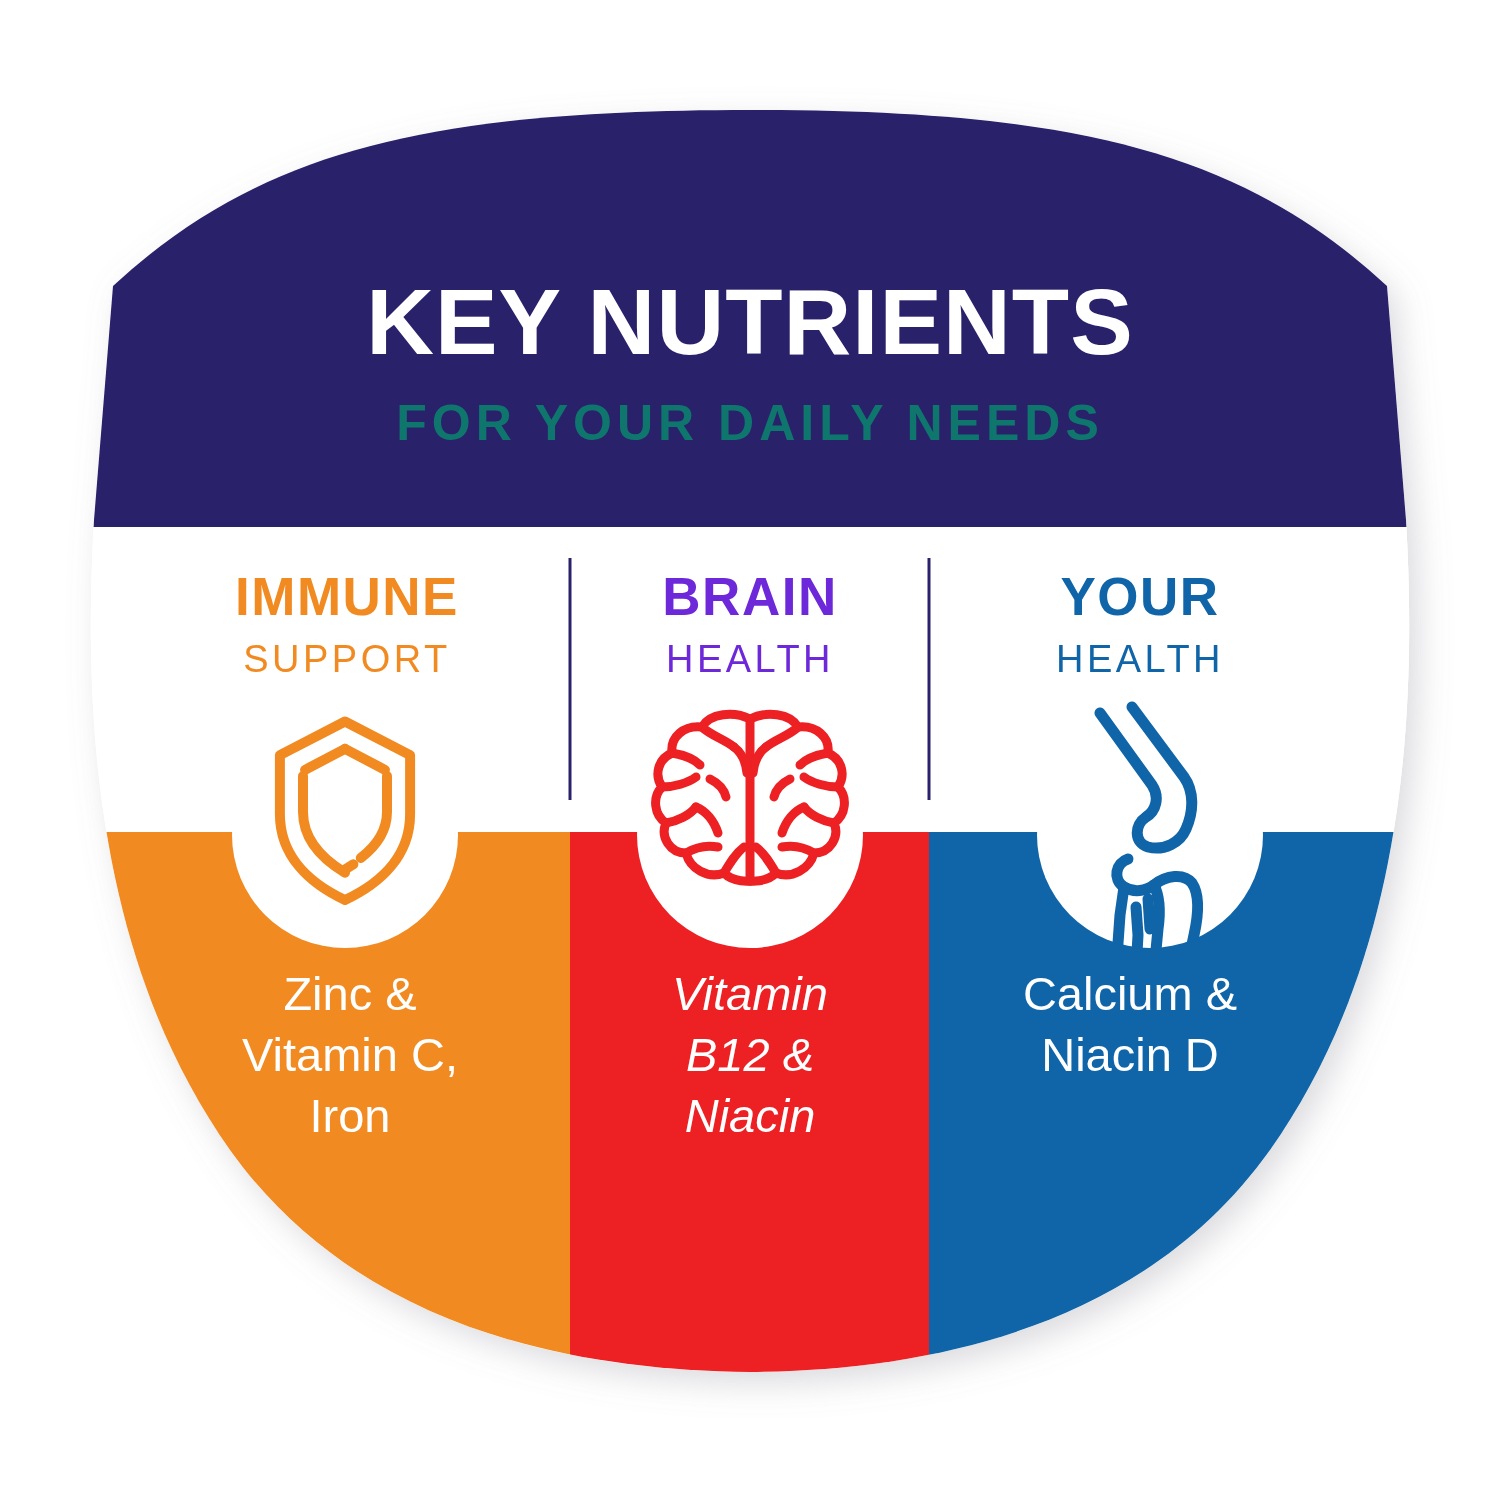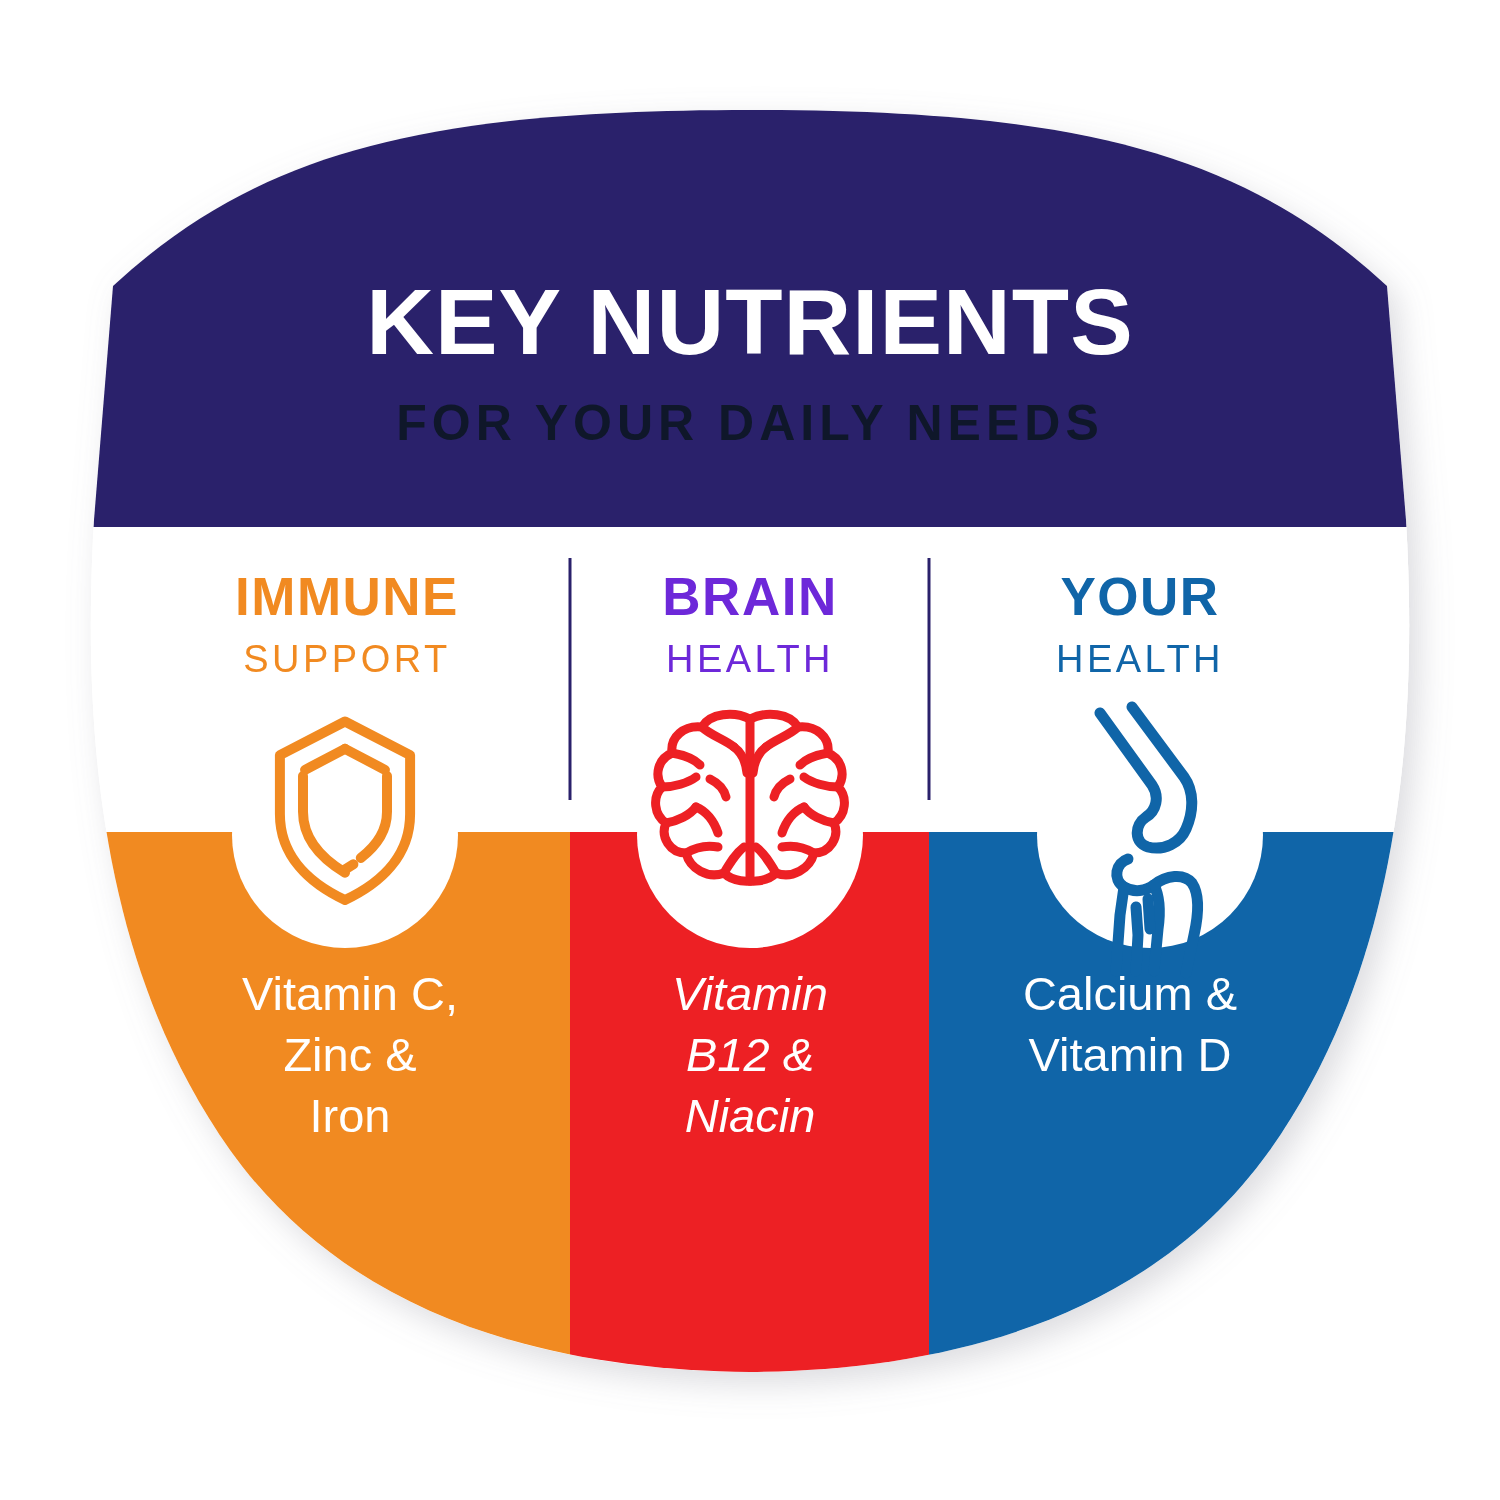--- a/index.html
+++ b/index.html
@@ -51,21 +51,21 @@
   #headline {
     color: #ffffff;
     font-size: 92px;
     font-weight: 700;
     letter-spacing: 1px;
     line-height: 1.0;
     font-family: "Liberation Sans", sans-serif;
     transform: scaleX(1.02);
   }
   #subheadline {
-    color: #0f172a;
+    color: #0f766e;
     font-size: 50px;
     font-weight: 700;
     letter-spacing: 5px;
     line-height: 1.0;
     margin-top: 30px;
     font-family: "Liberation Sans", sans-serif;
   }
 
   
   .col-head {
@@ -275,30 +275,30 @@
       <div class="title">BRAIN</div>
       <div class="sub">HEALTH</div>
     </div>
 
     <div class="col-head" id="col-head-bone">
       <div class="title">YOUR</div>
       <div class="sub">HEALTH</div>
     </div>
 
     <div class="band-text" id="band-text-immune">
+      <span class="line">Zinc &amp;</span>
       <span class="line">Vitamin C,</span>
-      <span class="line">Zinc &amp;</span>
       <span class="line">Iron</span>
     </div>
 
     <div class="band-text" id="band-text-brain">
       <span class="line">Vitamin</span>
       <span class="line">B12 &amp;</span>
       <span class="line">Niacin</span>
     </div>
 
     <div class="band-text" id="band-text-bone">
       <span class="line">Calcium &amp;</span>
-      <span class="line">Vitamin D</span>
+      <span class="line">Niacin D</span>
     </div>
 
   </div>
 </div>
 
 </body></html>

